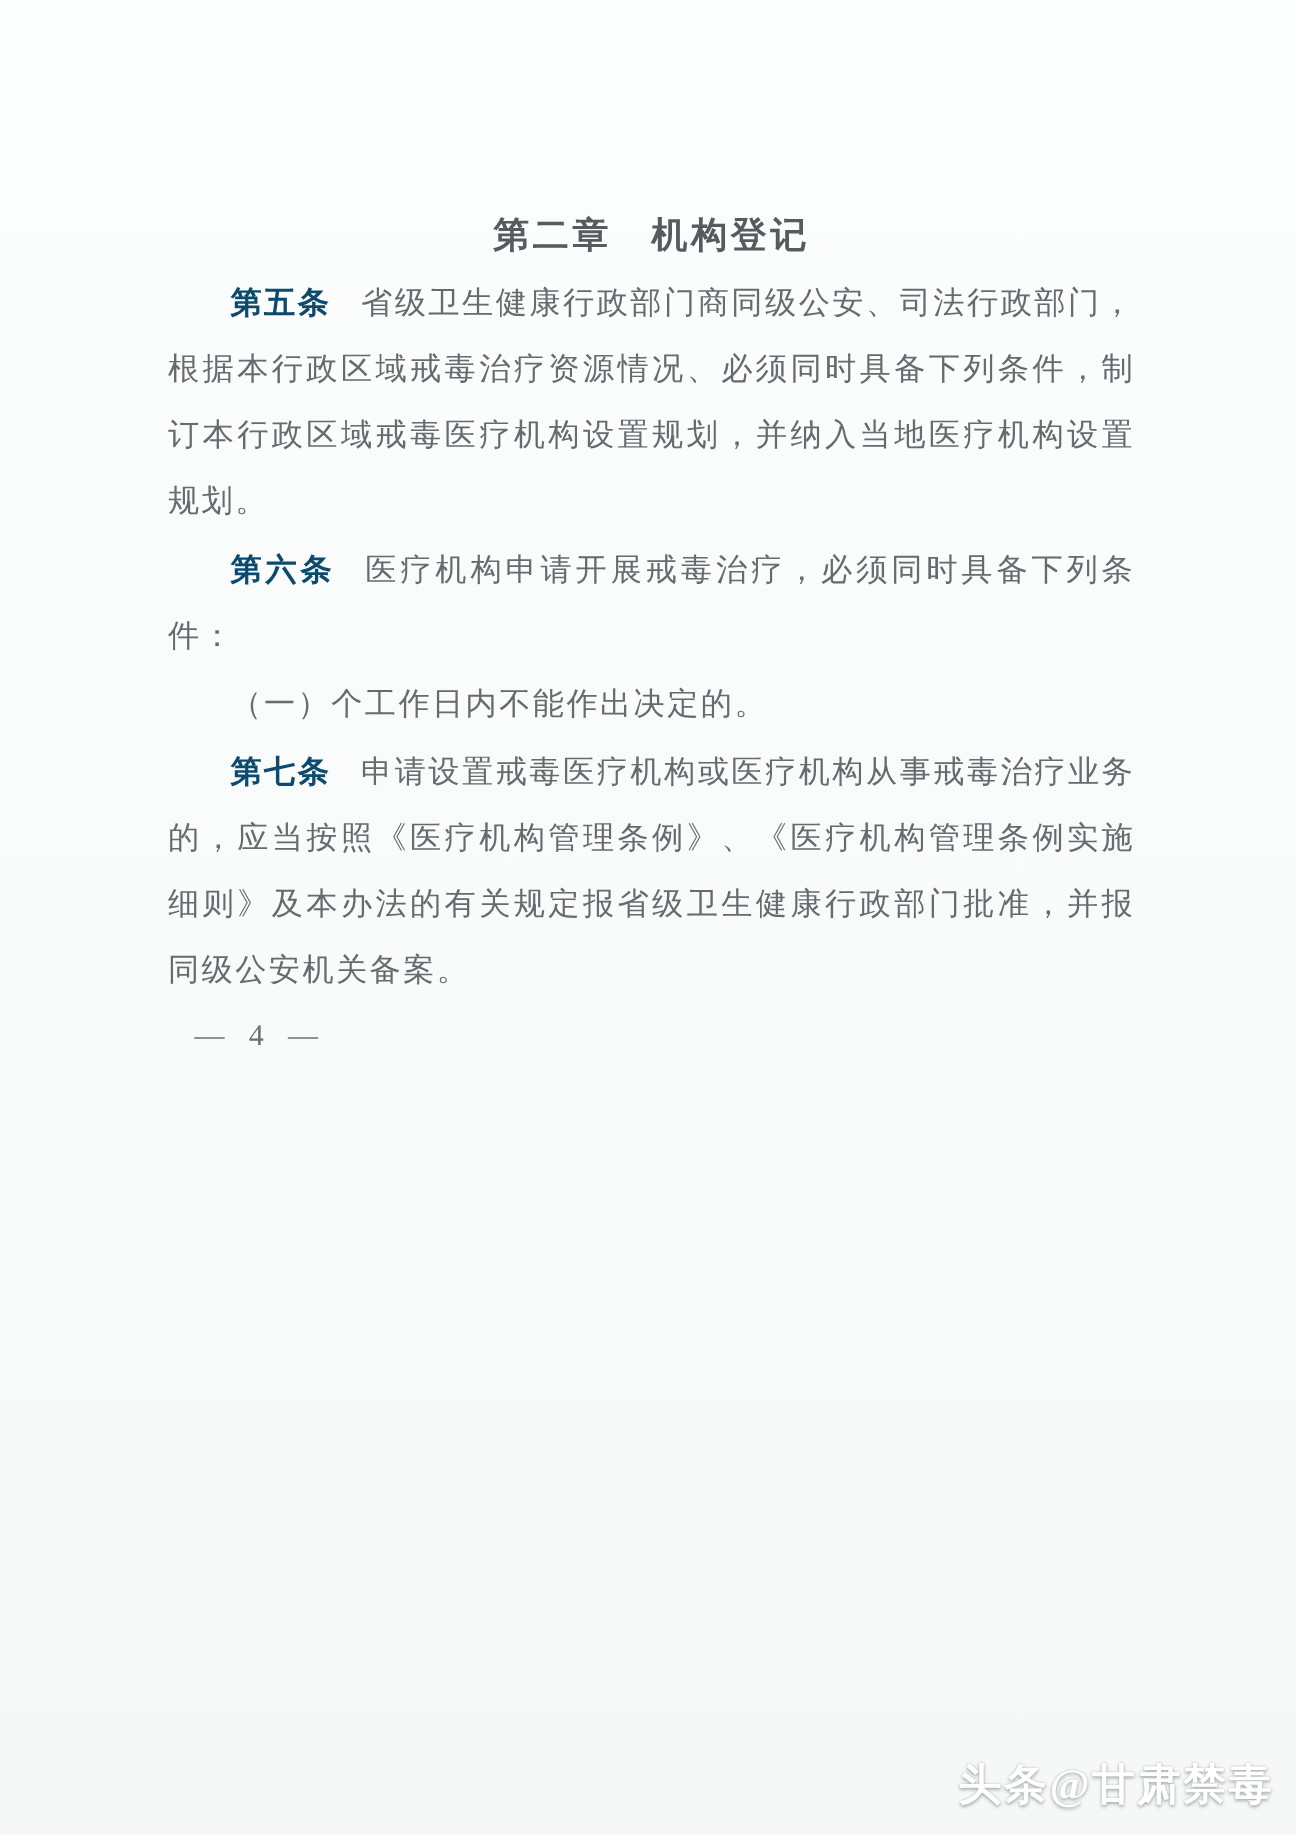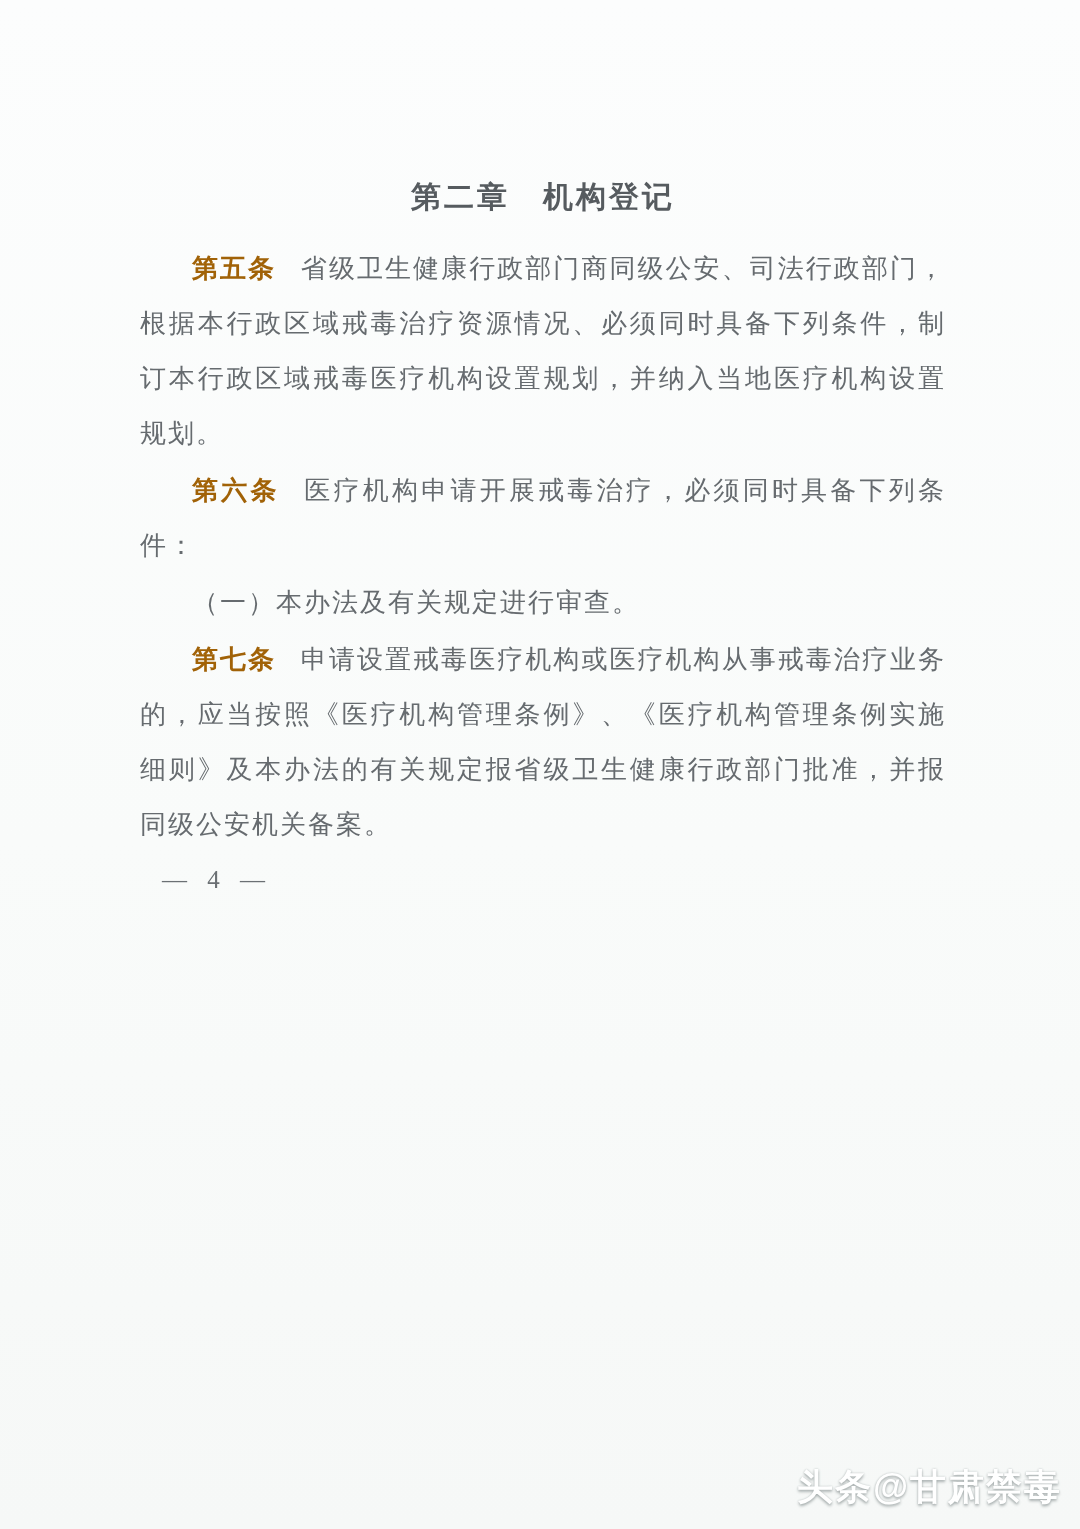--- a/index.html
+++ b/index.html
@@ -21,68 +21,68 @@
     width: 806px;
     color: #63686c;
   }
   .chapter-heading {
     text-align: center;
     font-size: 30px;
     font-weight: bold;
     color: #565b5f;
     letter-spacing: 3px;
     line-height: 44px;
-    margin: 0 0 22px 0;
+    margin: 0 0 6px 0;
   }
   .para {
     margin: 2px 0;
     font-size: 26px;
     line-height: 55px;
     letter-spacing: 2px;
     text-indent: 2em;
     text-align: justify;
     text-justify: inter-ideograph;
     text-align-last: left;
     color: #666b6f;
   }
   .term:not(:empty) {
     font-weight: bold;
-    color: #a16207;
+    color: #0c4a6e;
     margin-right: 0.95em;
   }
   .footer {
     margin: 14px 0 0 22px;
     font-size: 25px;
     letter-spacing: 7px;
     color: #6b7074;
   }
   .watermark {
     position: absolute;
     right: 18px;
     bottom: 17px;
-    font-family: Liberation Sans, sans-serif;
+    font-family: Liberation Serif, serif;
     font-weight: bold;
     font-size: 36px;
     letter-spacing: 2px;
     color: #ffffff;
     text-shadow: 0 2px 3px #a9b0b0, 0 0 2px #bcc2c2;
   }
 </style>
 </head>
 <body>
 
 <div class="doc">
 
   <h1 class="chapter-heading">第二章　机构登记</h1>
 
   <p class="para"><span class="term">第五条</span><span>省级卫生健康行政部门商同级公安、司法行政部门，根据本行政区域戒毒治疗资源情况、必须同时具备下列条件，制订本行政区域戒毒医疗机构设置规划，并纳入当地医疗机构设置规划。</span></p>
 
   <p class="para"><span class="term">第六条</span><span>医疗机构申请开展戒毒治疗，必须同时具备下列条件：</span></p>
 
-  <p class="para"><span class="term"></span><span>（一）本办法及有关规定进行审查。</span></p>
+  <p class="para"><span class="term"></span><span>（一）个工作日内不能作出决定的。</span></p>
 
 
 
   <p class="para"><span class="term">第七条</span><span>申请设置戒毒医疗机构或医疗机构从事戒毒治疗业务的，应当按照《医疗机构管理条例》、《医疗机构管理条例实施细则》及本办法的有关规定报省级卫生健康行政部门批准，并报同级公安机关备案。</span></p>
 
 
   <div class="footer">— 4 —</div>
 
 </div>
 

